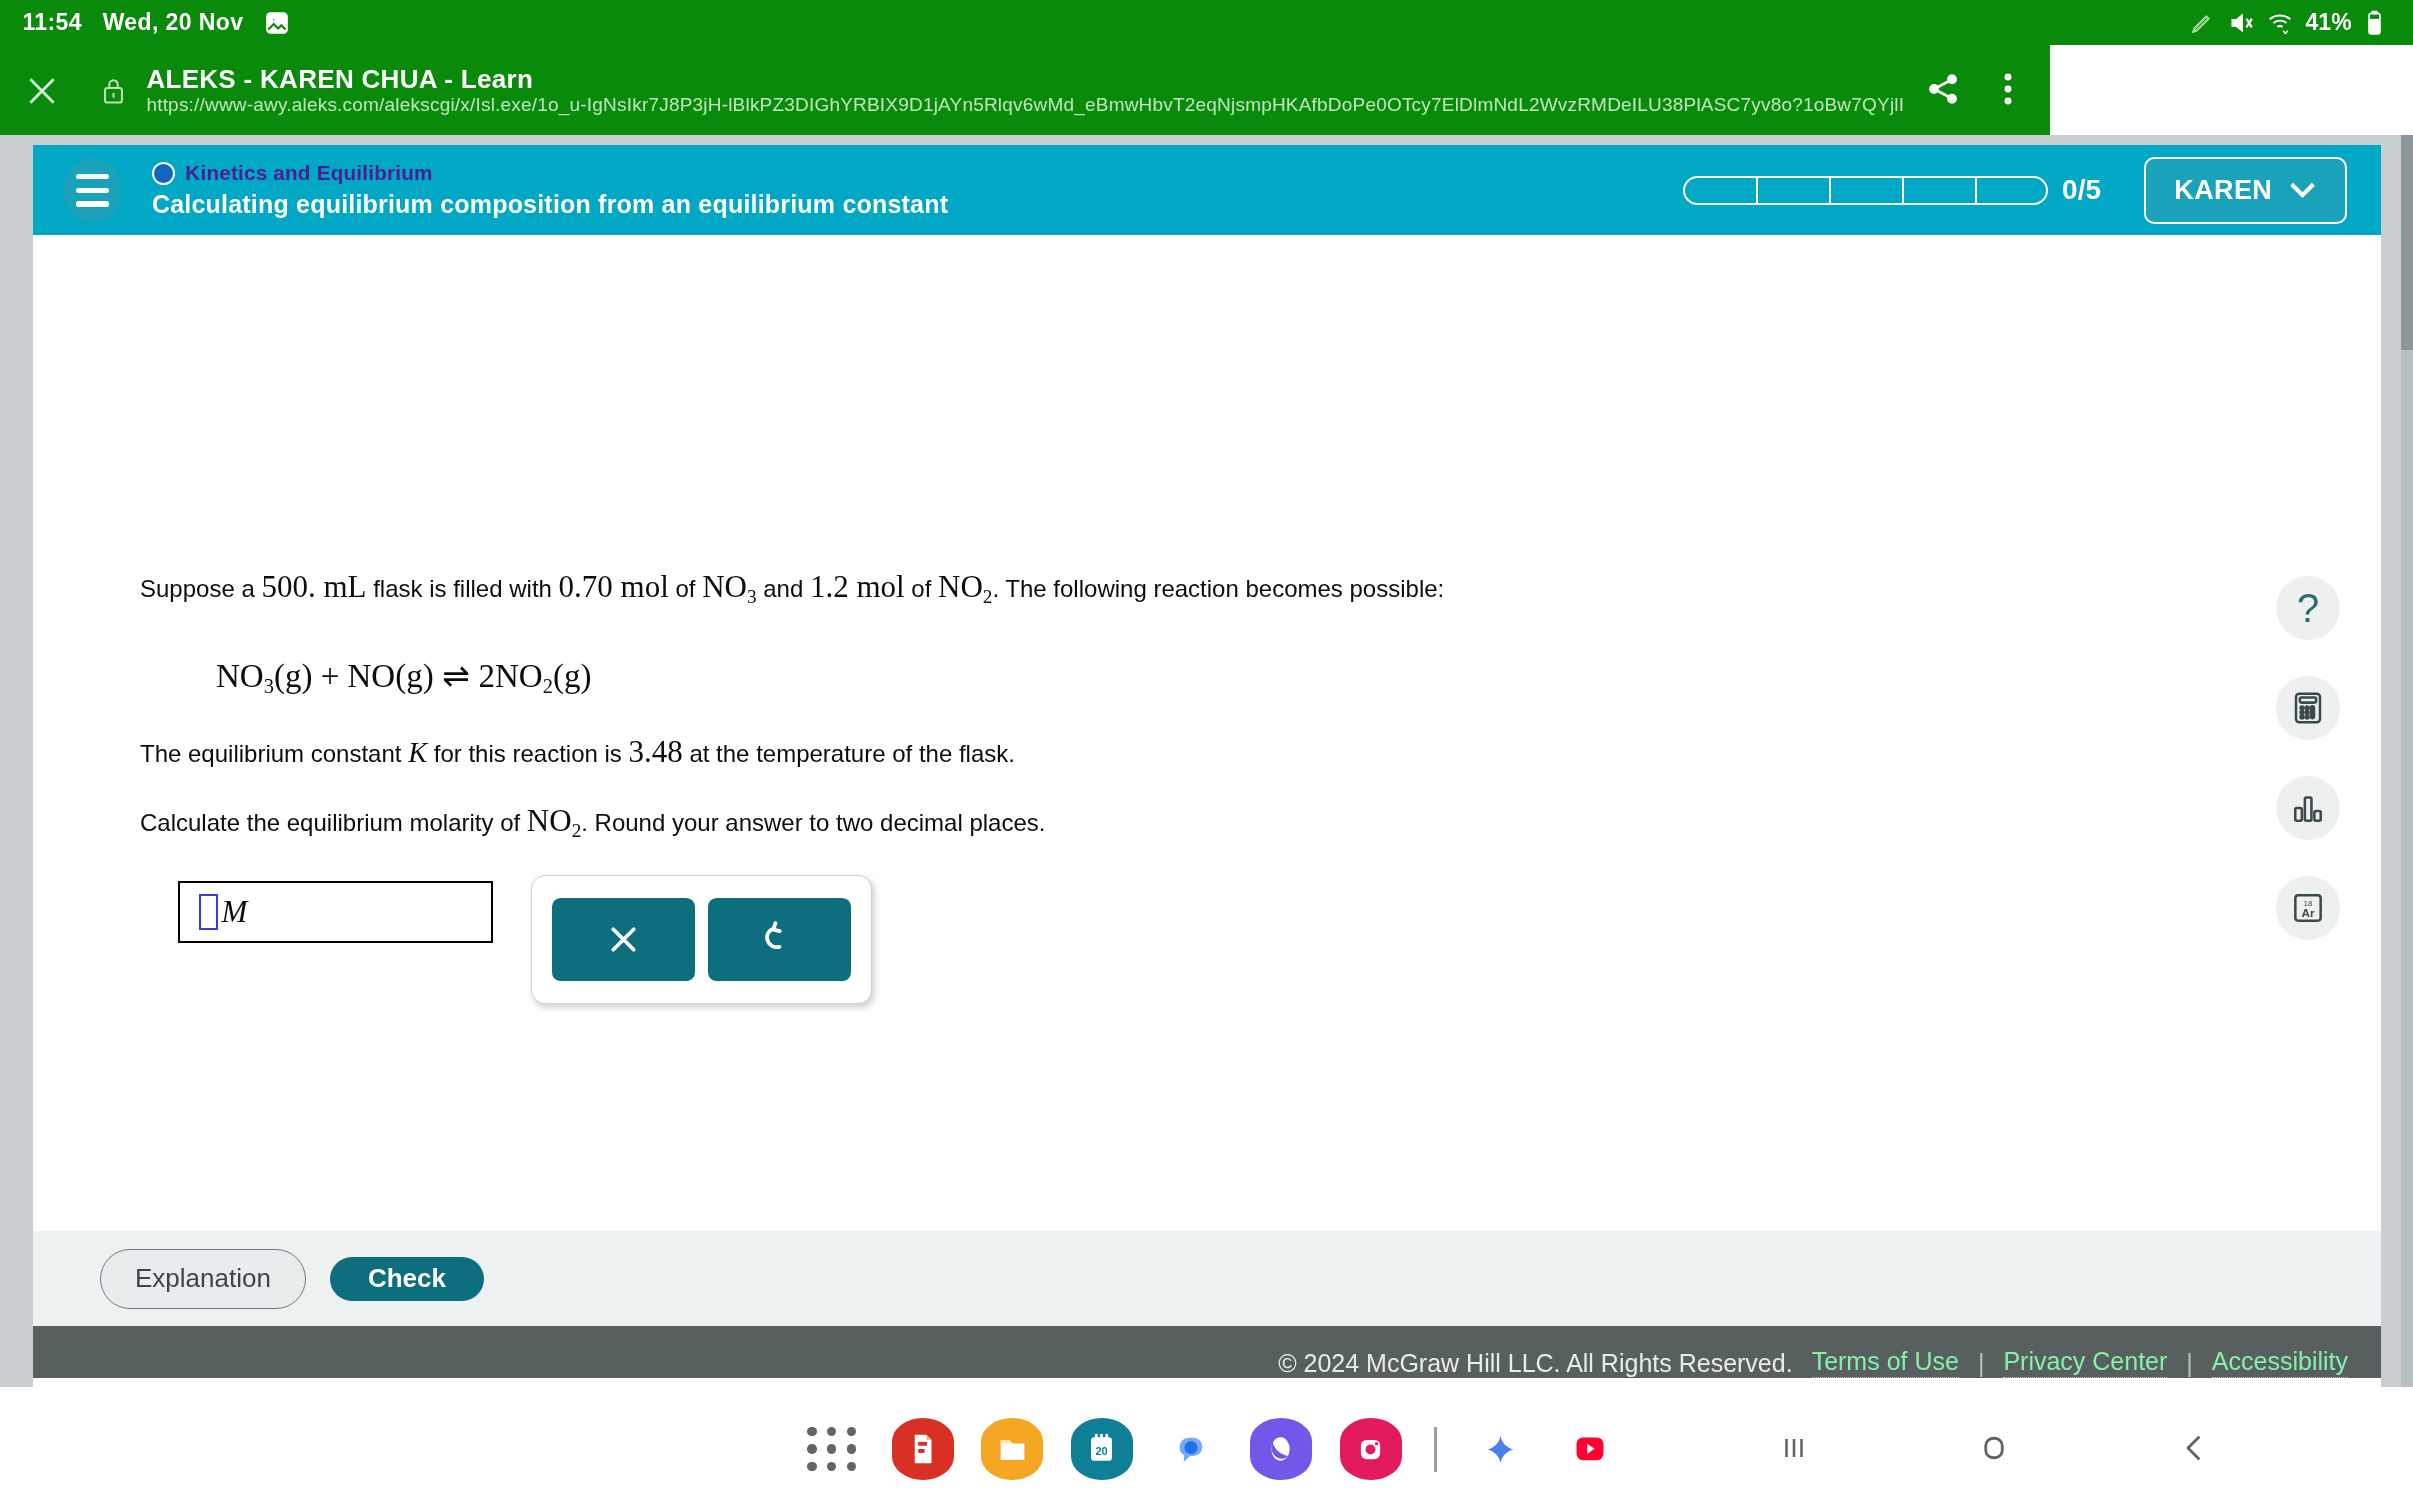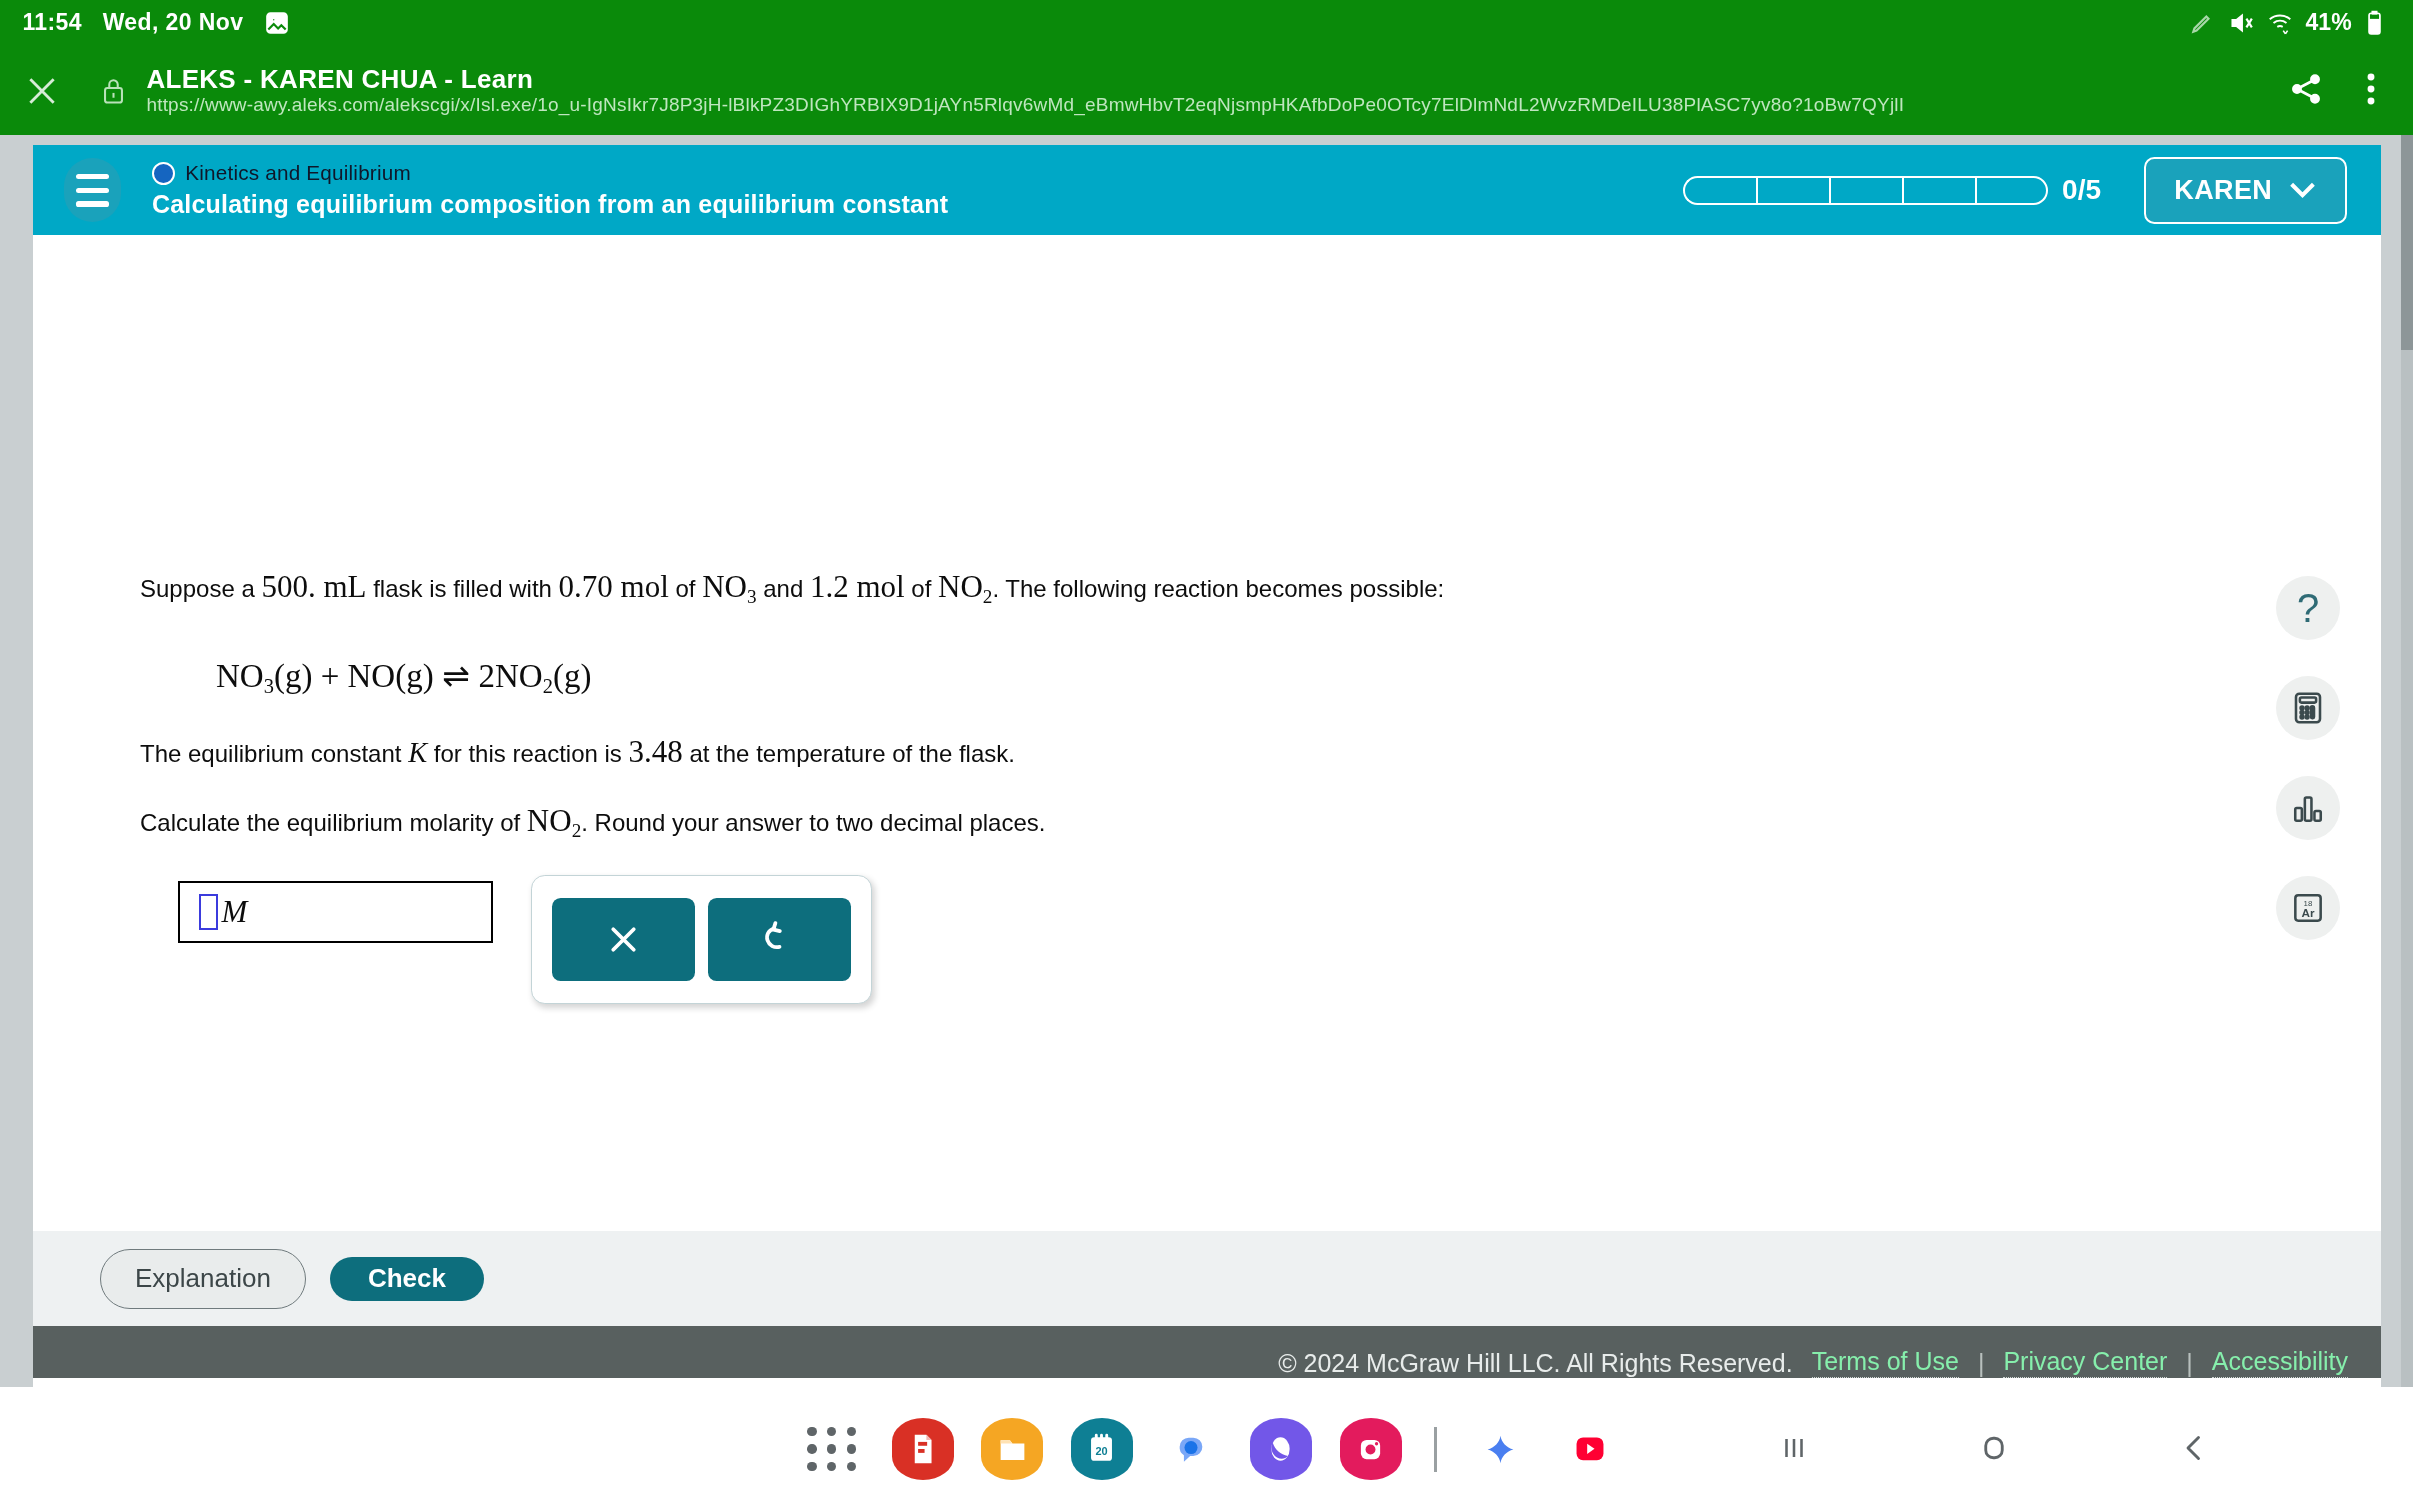--- a/index.html
+++ b/index.html
@@ -20,21 +20,21 @@
   }
   .sb-left { display: flex; align-items: center; gap: 20.7px; font-size: 23px; letter-spacing: 0.4px; }
   .sb-time { font-weight: 600; }
   .sb-date { font-weight: 600; }
   .sb-right { margin-left: auto; display: flex; align-items: center; gap: 13px; }
   .sb-pct { font-size: 23px; font-weight: 700; }
   .icon-sm { width: 26px; height: 26px; display:inline-block; }
 
   
   .browserbar {
-    position: absolute; left: 0; top: 45px; width: 2413px; height: 91px;
+    position: absolute; left: 0; top: 45px; width: 2050px; height: 91px;
     background: #0a8a0a; color: #ffffff;
     display: flex; align-items: center;
   }
   .bb-close { width: 83px; display:flex; align-items:center; justify-content:center; }
   .bb-lock  { width: 60px; display:flex; align-items:center; justify-content:center; }
   .bb-textwrap { flex: 1; min-width: 0; padding-left: 3.4px; }
   .bb-title { font-size: 26px; font-weight: 700; line-height: 1.12; letter-spacing: 0.3px; }
   .bb-url {
     font-size: 19px; line-height: 1.2; color: #bfe6bf;
     white-space: nowrap; overflow: hidden; text-overflow: clip;
@@ -63,21 +63,21 @@
     display: flex; flex-direction: column; align-items: center; justify-content: center; gap: 8.6px;
   }
   .hamburger span { display:block; width: 33px; height: 5.2px; background: #ffffff; border-radius: 2.6px; }
   .header-texts { margin-left: 31px; }
   .topic-row { display: flex; align-items: center; gap: 10.3px; }
   .topic-dot {
     width: 19px; height: 19px; border-radius: 50%;
     background: #1565c0; border: 2.6px solid #ffffff;
     box-sizing: content-box;
   }
-  .topic-label { color: #0f172a; font-size: 20.7px; font-weight: 400; letter-spacing: 0.2px; }
+  .topic-label { color: #4c1d95; font-size: 20.7px; font-weight: 700; letter-spacing: 0.2px; }
   .objective { color: #ffffff; font-size: 25px; font-weight: 700; margin-top: 5.2px; letter-spacing: 0.2px; }
 
   .progress-wrap { margin-left: auto; display: flex; align-items: center; gap: 13.8px; }
   .pbar { display: flex; align-items: center; }
   .pseg {
     width: 73px; height: 29px; border: 2.6px solid #ffffff; border-right: none; background: transparent;
   }
   .pseg:first-child { border-radius: 15.5px 0 0 15.5px; }
   .pseg:last-child { border-right: 2.6px solid #ffffff; border-radius: 0 15.5px 15.5px 0; }
   .pcount { color: #ffffff; font-size: 28px; font-weight: 600; }

